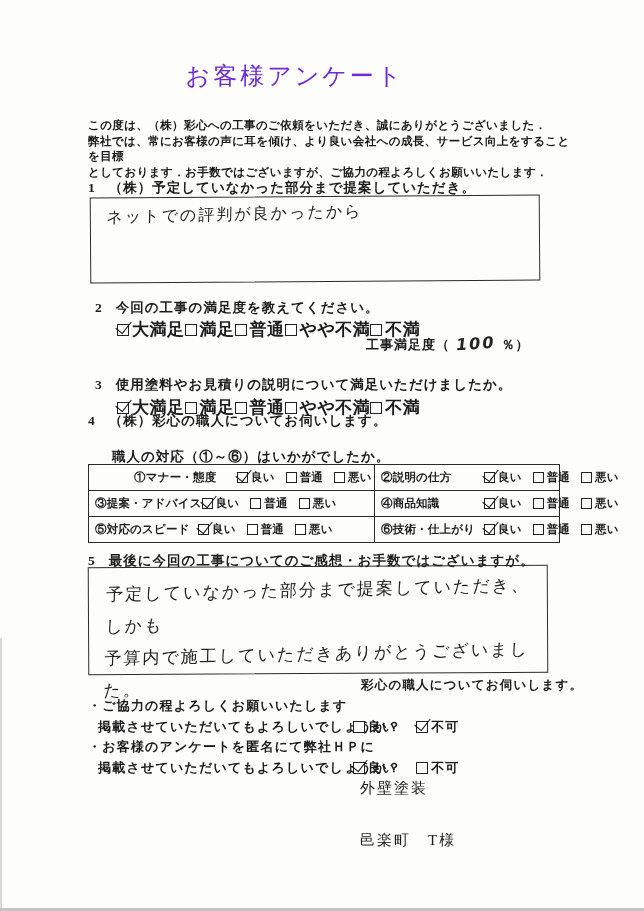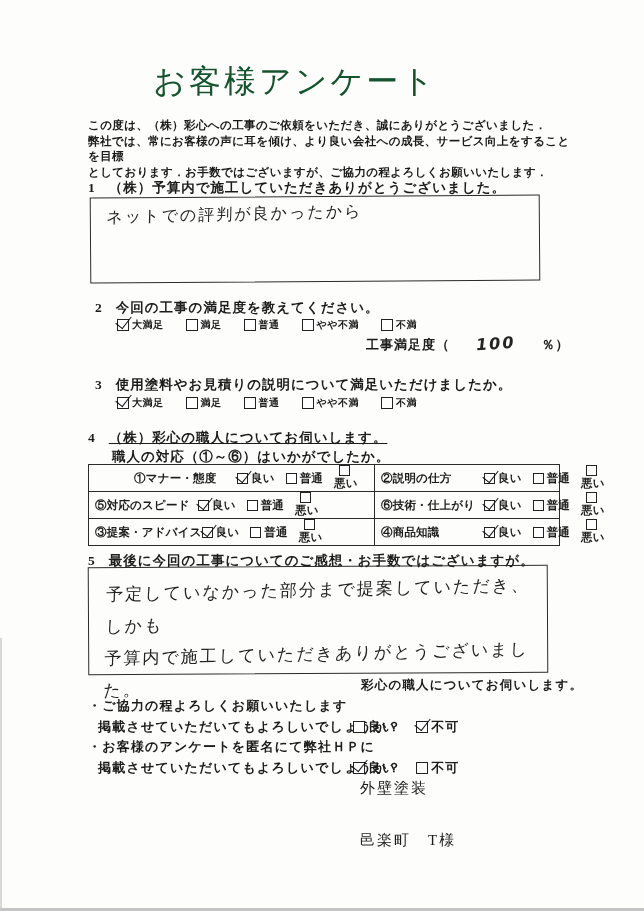--- a/index.html
+++ b/index.html
@@ -5,38 +5,38 @@
   html,body{margin:0;padding:0;}
   body{
     width:644px;height:911px;background:#fdfdfc;position:relative;overflow:hidden;
     font-family:"Liberation Serif",serif;color:#1c1c1c;
   }
   .scan-edge-bottom{position:absolute;left:0;right:0;bottom:0;height:3px;background:#c4c4c4;}
   .scan-edge-left{position:absolute;left:0;top:70%;bottom:0;width:2px;background:#d8d8d6;}
   .abs{position:absolute;}
   .page-title{
     left:0;top:60px;width:590px;text-align:center;
-    font-family:"Liberation Sans",sans-serif;font-size:32px;font-weight:500;
-    letter-spacing:3px;color:#14532d;
+    font-family:"Liberation Sans",sans-serif;font-size:24px;font-weight:500;
+    letter-spacing:3px;color:#6d28d9;
   }
   .intro{
     left:88px;top:118px;width:488px;
     font-family:"Liberation Sans",sans-serif;font-weight:600;
     font-size:11.5px;line-height:15.5px;letter-spacing:0.4px;
     white-space:pre-line;color:#1a1a1a;
   }
   .qhead{font-size:13.5px;font-weight:600;letter-spacing:1px;white-space:nowrap;}
   .qnum{display:inline-block;margin-right:13px;}
   .answer-box{border:1.6px solid #2b2b2b;background:transparent;}
   .hand{
     font-family:"DejaVu Sans",sans-serif;color:#232323;
     transform:rotate(-1deg) skewX(-3deg);transform-origin:left top;
     letter-spacing:2px;white-space:pre-line;
   }
-  .opt-row{display:flex;align-items:center;gap:22px;font-size:10px;font-weight:600;letter-spacing:0.5px;white-space:nowrap;}
+  .opt-row{display:flex;align-items:center;font-size:17px;font-weight:600;letter-spacing:0.5px;white-space:nowrap;}
   .opt{display:inline-flex;align-items:center;}
   .cb{position:relative;display:inline-block;width:10px;height:10px;border:1.5px solid #222;margin-right:3px;flex:0 0 auto;background:#fff;}
   .cb.small{width:9px;height:9px;}
   .cb.checked::after{
     content:"";position:absolute;left:1px;top:-7px;width:8px;height:14px;
     border-right:1.8px solid #161616;border-bottom:1.8px solid #161616;
     transform:rotate(38deg);
   }
   .satisfaction{font-size:13px;font-weight:600;letter-spacing:1px;display:flex;align-items:baseline;}
   .satisfaction .hand-val{
@@ -44,37 +44,37 @@
     letter-spacing:2px;margin:0 6px;transform:rotate(-4deg);display:inline-block;color:#232323;
   }
   table.rate{border-collapse:collapse;table-layout:fixed;}
   table.rate td{
     border:1.5px solid #2b2b2b;height:25px;padding:0 4px 0 6px;
     font-size:11.5px;font-weight:600;letter-spacing:0.2px;white-space:nowrap;vertical-align:middle;
   }
   .cell-flex{display:flex;align-items:center;}
   .cell-label{flex:0 0 103px;}
   .cell-flex .opt{margin-right:11px;}
-  .cell-flex .opt:last-child{margin-right:0;flex-direction:column;}
+  .cell-flex .opt:last-child{margin-right:0;}
   .thanks{font-size:12.5px;font-weight:600;letter-spacing:1.2px;}
   .perm-line{font-size:13px;font-weight:600;letter-spacing:1.2px;white-space:nowrap;}
   .perm-opts{display:flex;gap:20px;font-size:13px;font-weight:600;letter-spacing:1px;}
   .footer-text{font-size:15px;letter-spacing:2px;font-weight:500;}
 </style>
 </head>
 <body>
 
 <div class="abs page-title">お客様アンケート</div>
 
 <div class="abs intro">この度は、（株）彩心への工事のご依頼をいただき、誠にありがとうございました．
 弊社では、常にお客様の声に耳を傾け、より良い会社への成長、サービス向上をすることを目標
 としております．お手数ではございますが、ご協力の程よろしくお願いいたします．</div>
 
 <div class="abs qhead" style="left:88px;top:179px;">
-  <span class="qnum">1</span><span>（株）予算内で施工していただきありがとうございました。</span>
+  <span class="qnum">1</span><span>（株）予定していなかった部分まで提案していただき。</span>
 </div>
 <div class="abs answer-box" style="left:90px;top:196px;width:448px;height:84px;transform:rotate(-0.4deg);">
   <div class="hand" style="font-size:16px;margin:9px 0 0 16px;">ネットでの評判が良かったから</div>
 </div>
 
 <div class="abs qhead" style="left:95px;top:299px;">
   <span class="qnum">2</span><span>今回の工事の満足度を教えてください。</span>
 </div>
 <div class="abs opt-row" style="left:117px;top:318px;">
   <span class="opt">
@@ -91,21 +91,21 @@
     </span>
   <span class="opt">
       <span class="cb"></span>
       <span>やや不満</span>
     </span>
   <span class="opt">
       <span class="cb"></span>
       <span>不満</span>
     </span>
 </div>
-<div class="abs satisfaction" style="left:366px;top:334px;gap:20px;">
+<div class="abs satisfaction" style="left:366px;top:334px;">
   <span>工事満足度（</span>
   <span class="hand-val">100</span>
   <span>％）</span>
 </div>
 
 <div class="abs qhead" style="left:95px;top:376px;">
   <span class="qnum">3</span><span>使用塗料やお見積りの説明について満足いただけましたか。</span>
 </div>
 <div class="abs opt-row" style="left:117px;top:396px;">
   <span class="opt">
@@ -123,21 +123,21 @@
   <span class="opt">
       <span class="cb"></span>
       <span>やや不満</span>
     </span>
   <span class="opt">
       <span class="cb"></span>
       <span>不満</span>
     </span>
 </div>
 
-<div class="abs qhead" style="left:88px;top:429px;text-decoration:underline;">
+<div class="abs qhead" style="left:88px;top:412px;">
   <span class="qnum">4</span><span>（株）彩心の職人についてお伺いします。</span>
 </div>
 <div class="abs qhead" style="left:112px;top:448px;font-family:Liberation Serif, serif;">職人の対応（①～⑥）はいかがでしたか。</div>
 <table class="rate abs" style="left:88px;top:464px;width:472px;">
   <tbody>
       <tr>
     <td style="width:236px;padding-left:45px;">
       <div class="cell-flex">
         <span class="cell-label">①マナー・態度</span>
         <span class="opt">
@@ -168,74 +168,74 @@
         <span class="opt">
               <span class="cb small"></span>
               <span>悪い</span>
             </span>
       </div>
     </td>
   </tr>
   <tr>
     <td>
       <div class="cell-flex">
-        <span class="cell-label">⑤対応のスピード</span>
-        <span class="opt">
-              <span class="cb small checked"></span>
-              <span>良い</span>
-            </span>
-        <span class="opt">
-              <span class="cb small"></span>
-              <span>普通</span>
-            </span>
-        <span class="opt">
-              <span class="cb small"></span>
-              <span>悪い</span>
-            </span>
-      </div>
-    </td>
-    <td>
-      <div class="cell-flex">
-        <span class="cell-label">⑥技術・仕上がり</span>
+        <span class="cell-label">③提案・アドバイス</span>
+        <span class="opt">
+              <span class="cb small checked"></span>
+              <span>良い</span>
+            </span>
+        <span class="opt">
+              <span class="cb small"></span>
+              <span>普通</span>
+            </span>
+        <span class="opt">
+              <span class="cb small"></span>
+              <span>悪い</span>
+            </span>
+      </div>
+    </td>
+    <td>
+      <div class="cell-flex">
+        <span class="cell-label">④商品知識</span>
         <span class="opt">
               <span class="cb small checked"></span>
               <span>良い</span>
             </span>
         <span class="opt">
               <span class="cb small"></span>
               <span>普通</span>
             </span>
         <span class="opt">
               <span class="cb small"></span>
               <span>悪い</span>
             </span>
       </div>
     </td>
   </tr>
   <tr>
     <td>
       <div class="cell-flex">
-        <span class="cell-label">③提案・アドバイス</span>
-        <span class="opt">
-              <span class="cb small checked"></span>
-              <span>良い</span>
-            </span>
-        <span class="opt">
-              <span class="cb small"></span>
-              <span>普通</span>
-            </span>
-        <span class="opt">
-              <span class="cb small"></span>
-              <span>悪い</span>
-            </span>
-      </div>
-    </td>
-    <td>
-      <div class="cell-flex">
-        <span class="cell-label">④商品知識</span>
+        <span class="cell-label">⑤対応のスピード</span>
+        <span class="opt">
+              <span class="cb small checked"></span>
+              <span>良い</span>
+            </span>
+        <span class="opt">
+              <span class="cb small"></span>
+              <span>普通</span>
+            </span>
+        <span class="opt">
+              <span class="cb small"></span>
+              <span>悪い</span>
+            </span>
+      </div>
+    </td>
+    <td>
+      <div class="cell-flex">
+        <span class="cell-label">⑥技術・仕上がり</span>
         <span class="opt">
               <span class="cb small checked"></span>
               <span>良い</span>
             </span>
         <span class="opt">
               <span class="cb small"></span>
               <span>普通</span>
             </span>
         <span class="opt">
               <span class="cb small"></span>

